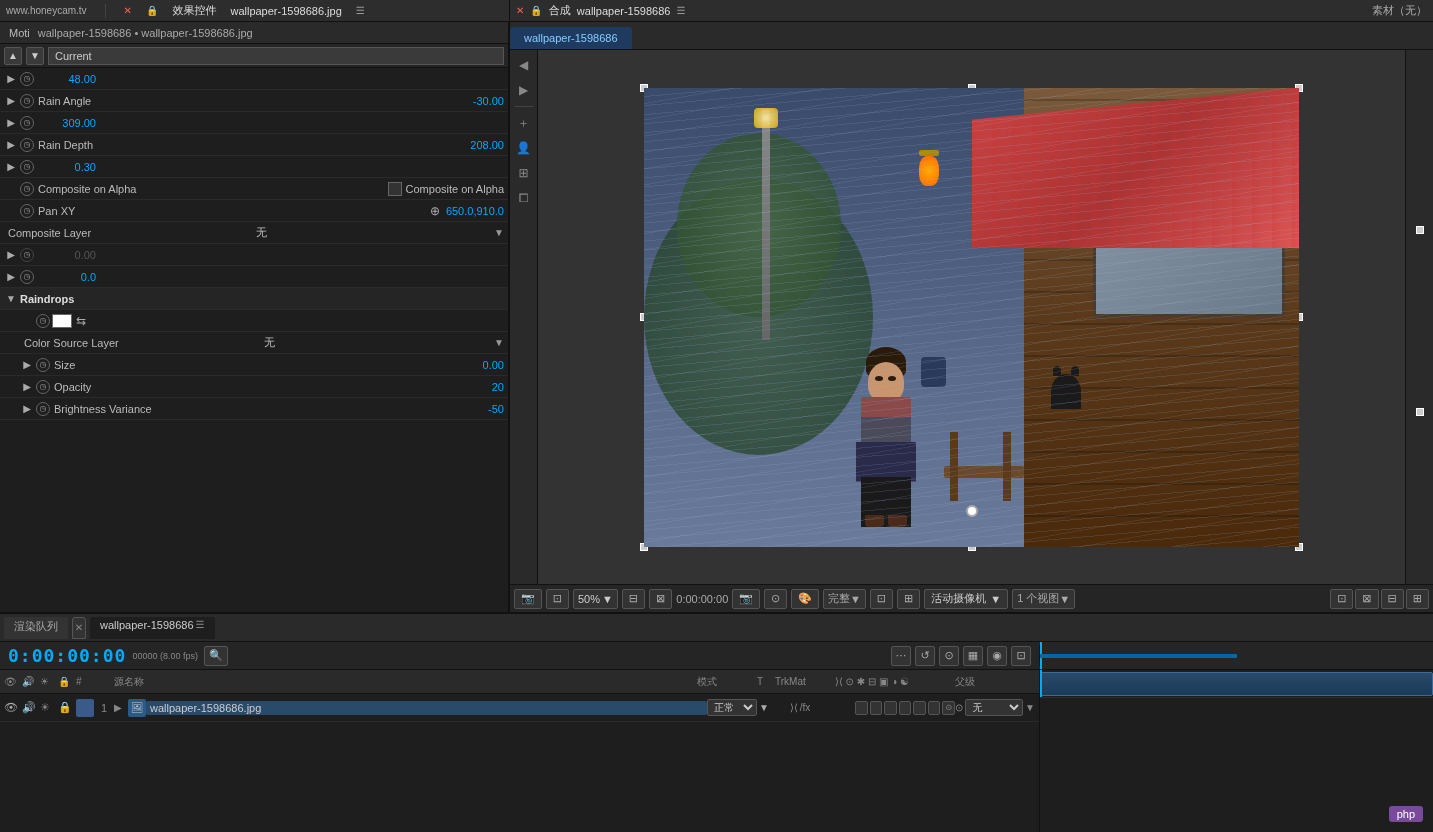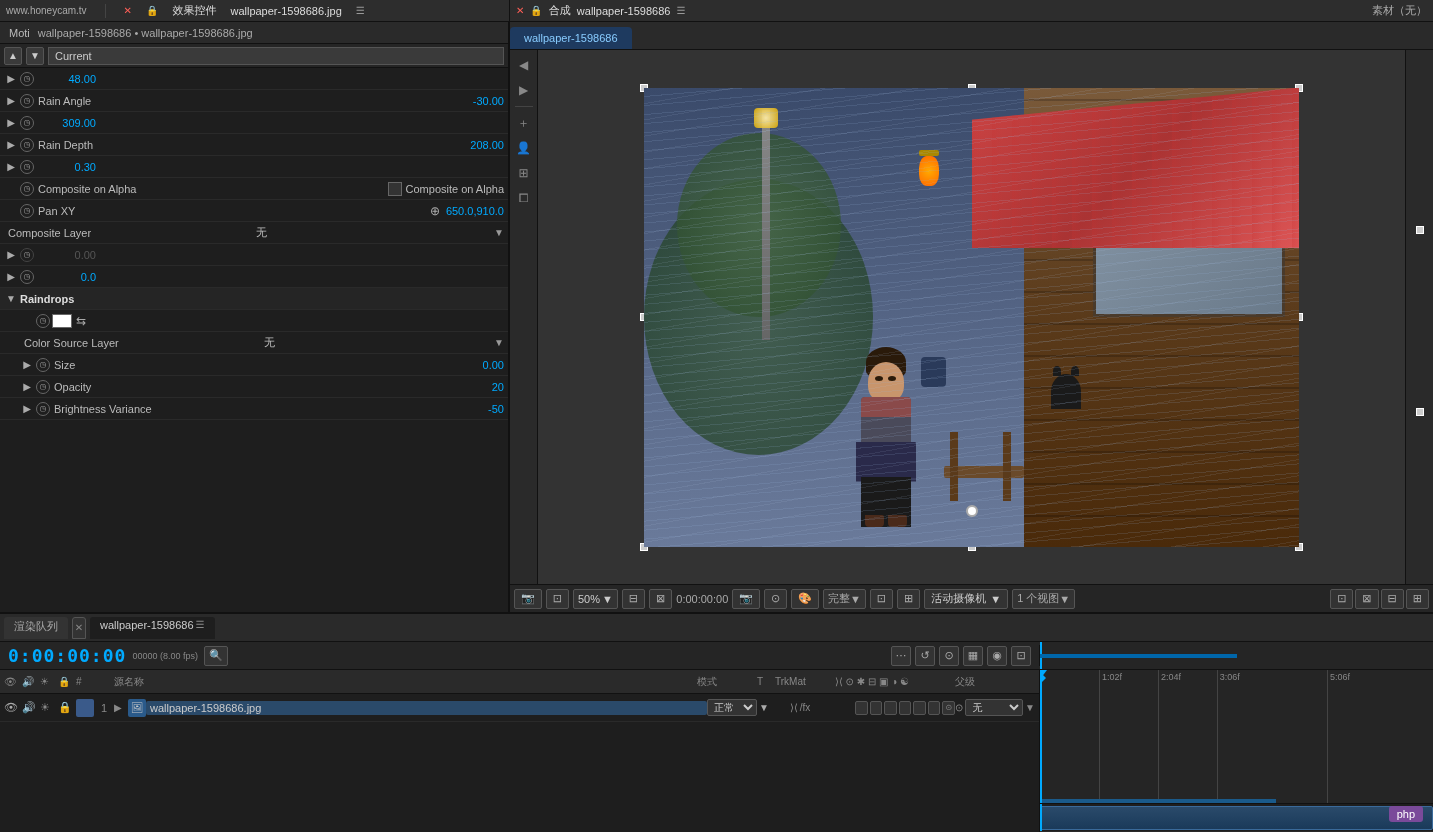--- a/index.html
+++ b/index.html
@@ -1150,35 +1150,20 @@
           <select class="parent-select">
             <option>无</option>
           </select>
           <span>▼</span>
         </div>
       </div>
     </div>
 
     <div style="flex:1;display:flex;flex-direction:column;background:#1e1e1e;position:relative;">
 
-      <div class="timeline-ruler" style="position:relative;height:24px;">
-
-        <div style="position:absolute;top:0;left:0;width:2px;height:100%;background:#00aaff;z-index:5;">
-          <div class="ruler-playhead-tri"></div>
-        </div>
-
-        <div style="position:absolute;left:15%;top:0;height:100%;border-left:1px solid #444;font-size:9px;color:#888;padding:2px 2px;">1:02f</div>
-        <div style="position:absolute;left:30%;top:0;height:100%;border-left:1px solid #444;font-size:9px;color:#888;padding:2px 2px;">2:04f</div>
-        <div style="position:absolute;left:45%;top:0;height:100%;border-left:1px solid #444;font-size:9px;color:#888;padding:2px 2px;">3:06f</div>
-        <div style="position:absolute;left:73%;top:0;height:100%;border-left:1px solid #444;font-size:9px;color:#888;padding:2px 2px;">5:06f</div>
-
-        <div style="position:absolute;bottom:0;left:0;width:60%;height:4px;background:#1a5a8a;"></div>
-
-        <div style="position:absolute;top:2px;left:-6px;width:12px;height:12px;background:#00aaff;clip-path:polygon(50% 0%,100% 50%,50% 100%,0% 50%);"></div>
-      </div>
 
       <div class="timeline-track-content" style="height:28px;position:relative;">
 
         <div class="track-clip" style="left:0;width:100%;background:linear-gradient(180deg,#2a4a6a,#1a3a5a);"></div>
 
         <div style="position:absolute;top:0;left:0;width:2px;height:100%;background:#00aaff;z-index:5;"></div>
       </div>
 
     </div>
   </div>

